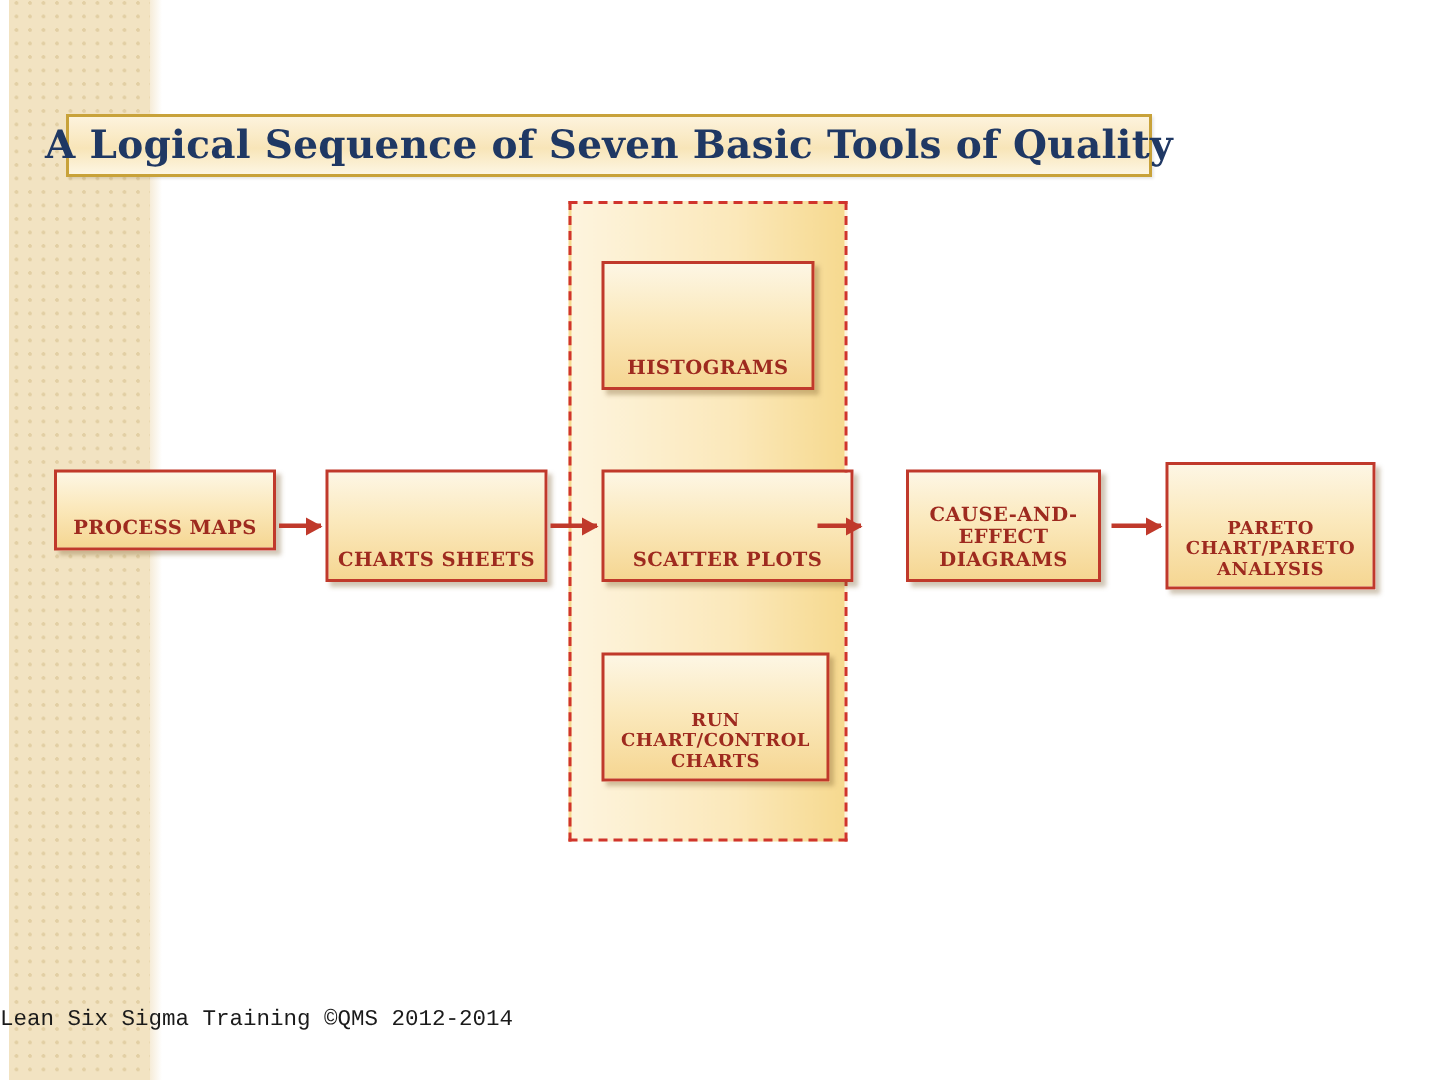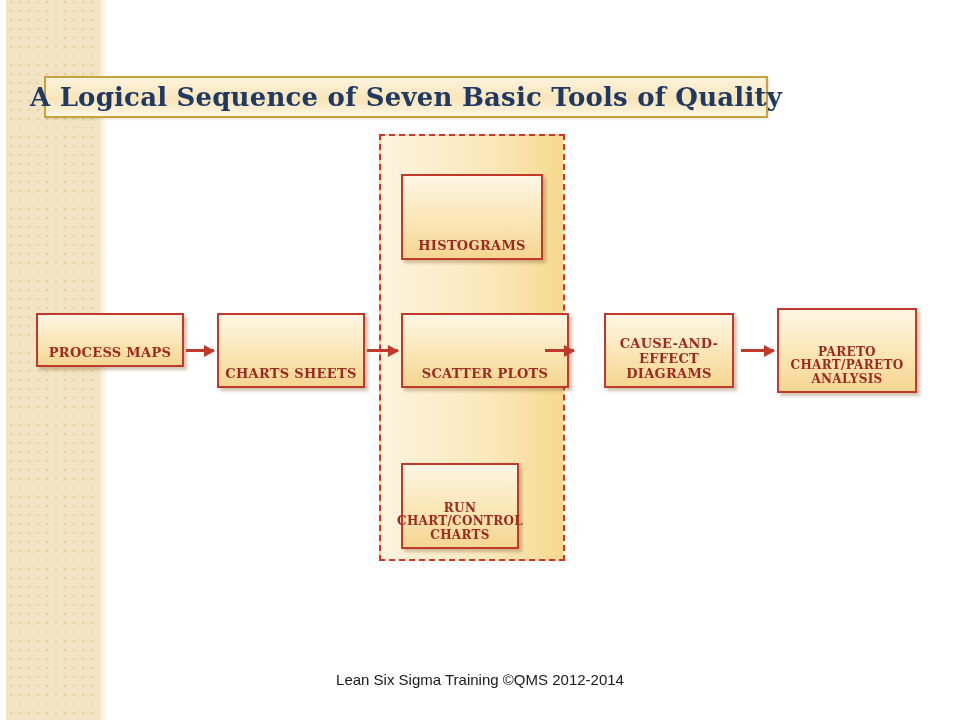--- a/index.html
+++ b/index.html
@@ -102,21 +102,21 @@
   }
   .node-label.small {
     font-size: 12px;
   }
 
   
   #node-process-maps  { left: 36px;  top: 313px; width: 148px; height: 54px; }
   #node-check-sheets  { left: 217px; top: 313px; width: 148px; height: 75px; }
   #node-histograms    { left: 401px; top: 174px; width: 142px; height: 86px; }
   #node-scatter-plots { left: 401px; top: 313px; width: 168px; height: 75px; }
-  #node-run-chart     { left: 401px; top: 435px; width: 118px; height: 86px; margin-top: 28px; }
+  #node-run-chart     { left: 401px; top: 435px; width: 152px; height: 86px; }
   #node-cause-effect  { left: 577px; top: 313px; width: 130px; height: 75px; margin-left: 27px; }
   #node-pareto        { left: 777px; top: 308px; width: 140px; height: 85px; }
 
   
   .arrow {
     position: absolute;
     height: 3px;
     background: #c0392b;
   }
   .arrow::after {
@@ -134,22 +134,21 @@
   #arrow-2 { left: 367px; top: 349px; width: 31px; }
   #arrow-3 { left: 545px; top: 349px; width: 29px; }
   #arrow-4 { left: 741px; top: 349px; width: 33px; }
 
   
   .footer {
     position: absolute;
     left: 0;
     top: 671px;
     width: 960px;
-    text-align: center;
-    font-family: Liberation Sans, sans-serif;
+    font-family: Liberation Mono, monospace;
     font-size: 15px;
     color: #1a1a1a;
   }
 </style>
 </head>
 <body>
 
 <div id="slide">
 
   <div class="left-band">

